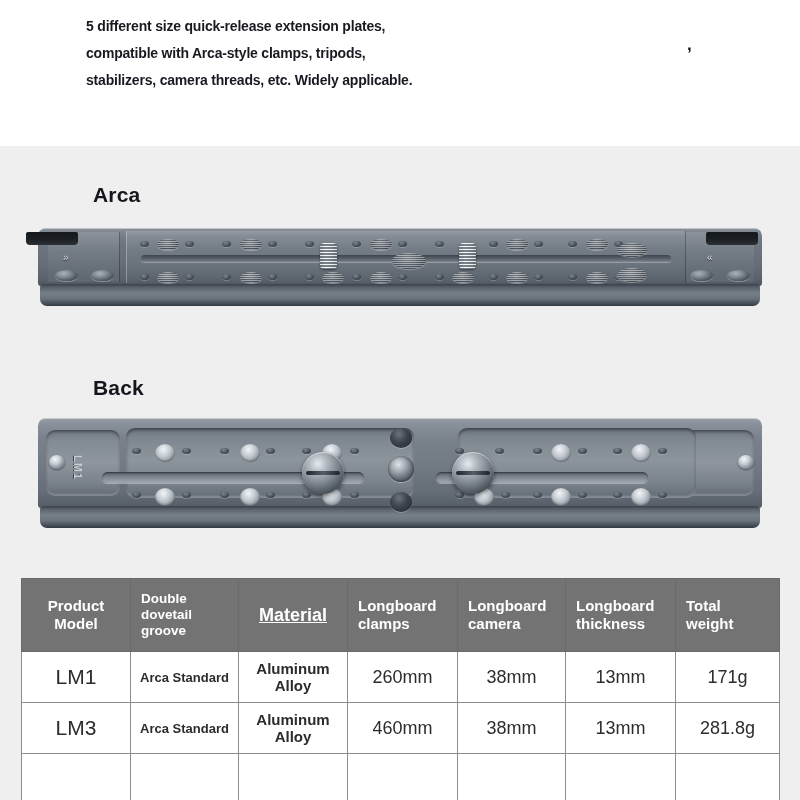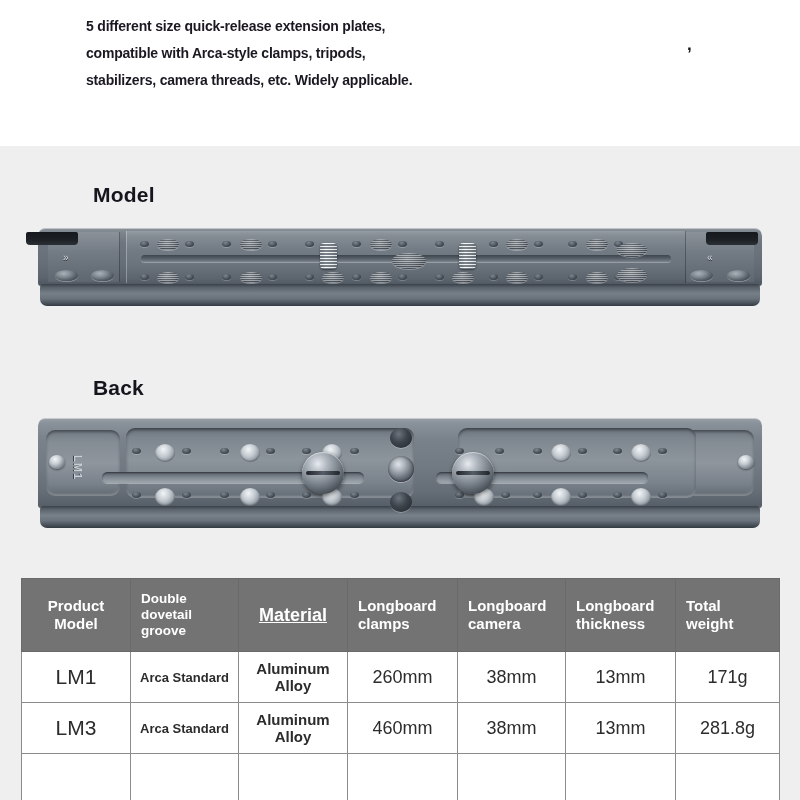--- a/index.html
+++ b/index.html
@@ -369,21 +369,21 @@
 
   <div class="header-band">
     <div class="headline">5 different size quick-release extension plates,
 compatible with Arca-style clamps, tripods,
 stabilizers, camera threads, etc. Widely applicable.</div>
     <div class="stray-mark">,</div>
   </div>
 
   <div class="body-band"></div>
 
-  <div class="section-label label-front">Model</div>
+  <div class="section-label label-front">Arca</div>
 
   <div class="section-label label-back">Back</div>
 
   <div class="plate plate-front">
     <div class="pf-body"></div>
     <div class="pf-endblock left"></div>
     <div class="pf-endblock right"></div>
     <div class="pf-rail"></div>
     <div class="pf-slot"></div>
     <div class="pf-edge"></div>

